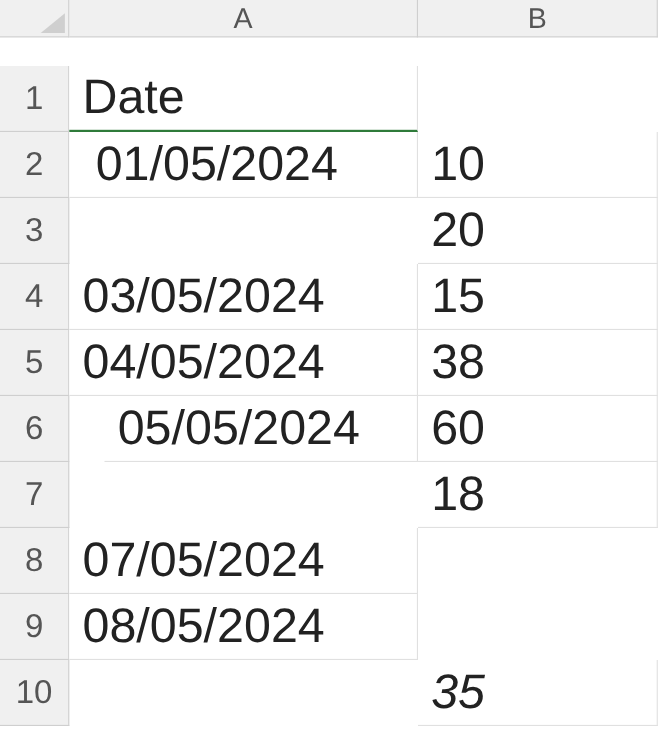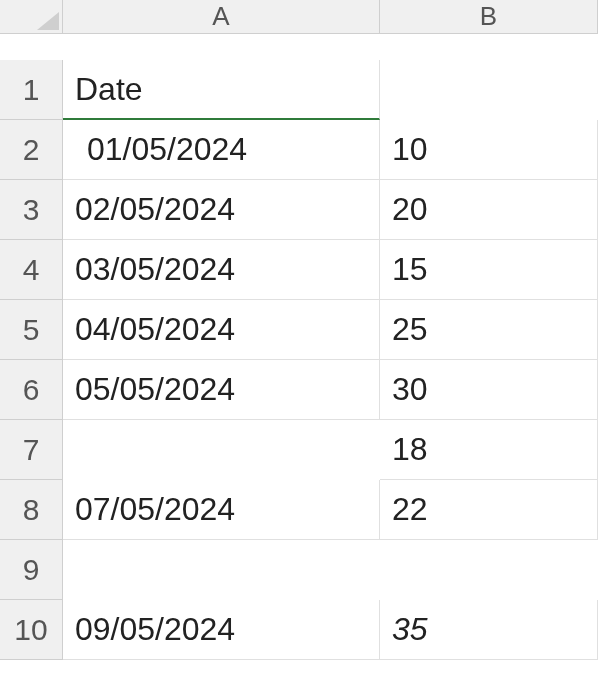--- a/index.html
+++ b/index.html
@@ -52,21 +52,21 @@
       border-width: 0 0 18px 22px;
       border-color: transparent transparent #cfcfcf transparent;
     }
     .cell {
       background: #fff;
       border-right: 1px solid #e0e0e0;
       border-bottom: 1px solid #e0e0e0;
       display: flex;
       align-items: center;
       padding: 0 12px;
-      font-size: 32px;
+      font-size: 44px;
       color: #222;
     }
     .sel-bottom { border-bottom: 2px solid #2f7b3a; }
     .sel-right  { border-right: 2px solid #2f7b3a; }
     .row-h { height: 60px; }
     .hdr-row-num { font-size: 30px; }
   </style>
 </head>
 <body>
 
@@ -77,40 +77,38 @@
   <div class="hdr hdr-col" style="grid-row:1;grid-column:3;">B</div>
 
   <div class="hdr hdr-row hdr-row-num row-h" style="grid-row:2;grid-column:1;">1</div>
   <div class="cell row-h sel-bottom" style="grid-row:2;grid-column:2;">Date</div>
 
   <div class="hdr hdr-row hdr-row-num row-h" style="grid-row:3;grid-column:1;">2</div>
   <div class="cell row-h" style="grid-row:3;grid-column:2;padding-left:24px;">01/05/2024</div>
   <div class="cell row-h" style="grid-row:3;grid-column:3;">10</div>
 
   <div class="hdr hdr-row hdr-row-num row-h" style="grid-row:4;grid-column:1;">3</div>
-  <div class="cell row-h" style="grid-row:4;grid-column:2;">02/05/2024</div>
   <div class="cell row-h" style="grid-row:4;grid-column:3;">20</div>
 
   <div class="hdr hdr-row hdr-row-num row-h" style="grid-row:5;grid-column:1;">4</div>
   <div class="cell row-h" style="grid-row:5;grid-column:2;">03/05/2024</div>
   <div class="cell row-h" style="grid-row:5;grid-column:3;">15</div>
 
   <div class="hdr hdr-row hdr-row-num row-h" style="grid-row:6;grid-column:1;">5</div>
   <div class="cell row-h" style="grid-row:6;grid-column:2;">04/05/2024</div>
-  <div class="cell row-h" style="grid-row:6;grid-column:3;">25</div>
+  <div class="cell row-h" style="grid-row:6;grid-column:3;">38</div>
 
   <div class="hdr hdr-row hdr-row-num row-h" style="grid-row:7;grid-column:1;">6</div>
-  <div class="cell row-h" style="grid-row:7;grid-column:2;">05/05/2024</div>
-  <div class="cell row-h" style="grid-row:7;grid-column:3;">30</div>
+  <div class="cell row-h" style="grid-row:7;grid-column:2;margin-left:32px;">05/05/2024</div>
+  <div class="cell row-h" style="grid-row:7;grid-column:3;">60</div>
 
   <div class="hdr hdr-row hdr-row-num row-h" style="grid-row:8;grid-column:1;">7</div>
   <div class="cell row-h" style="grid-row:8;grid-column:3;">18</div>
 
   <div class="hdr hdr-row hdr-row-num row-h" style="grid-row:9;grid-column:1;">8</div>
   <div class="cell row-h" style="grid-row:9;grid-column:2;">07/05/2024</div>
-  <div class="cell row-h" style="grid-row:9;grid-column:3;">22</div>
 
   <div class="hdr hdr-row hdr-row-num row-h" style="grid-row:10;grid-column:1;">9</div>
+  <div class="cell row-h" style="grid-row:10;grid-column:2;">08/05/2024</div>
 
   <div class="hdr hdr-row hdr-row-num row-h" style="grid-row:11;grid-column:1;">10</div>
-  <div class="cell row-h" style="grid-row:11;grid-column:2;">09/05/2024</div>
   <div class="cell row-h" style="grid-row:11;grid-column:3;font-style:italic;">35</div>
 </div>
 
 </body></html>

